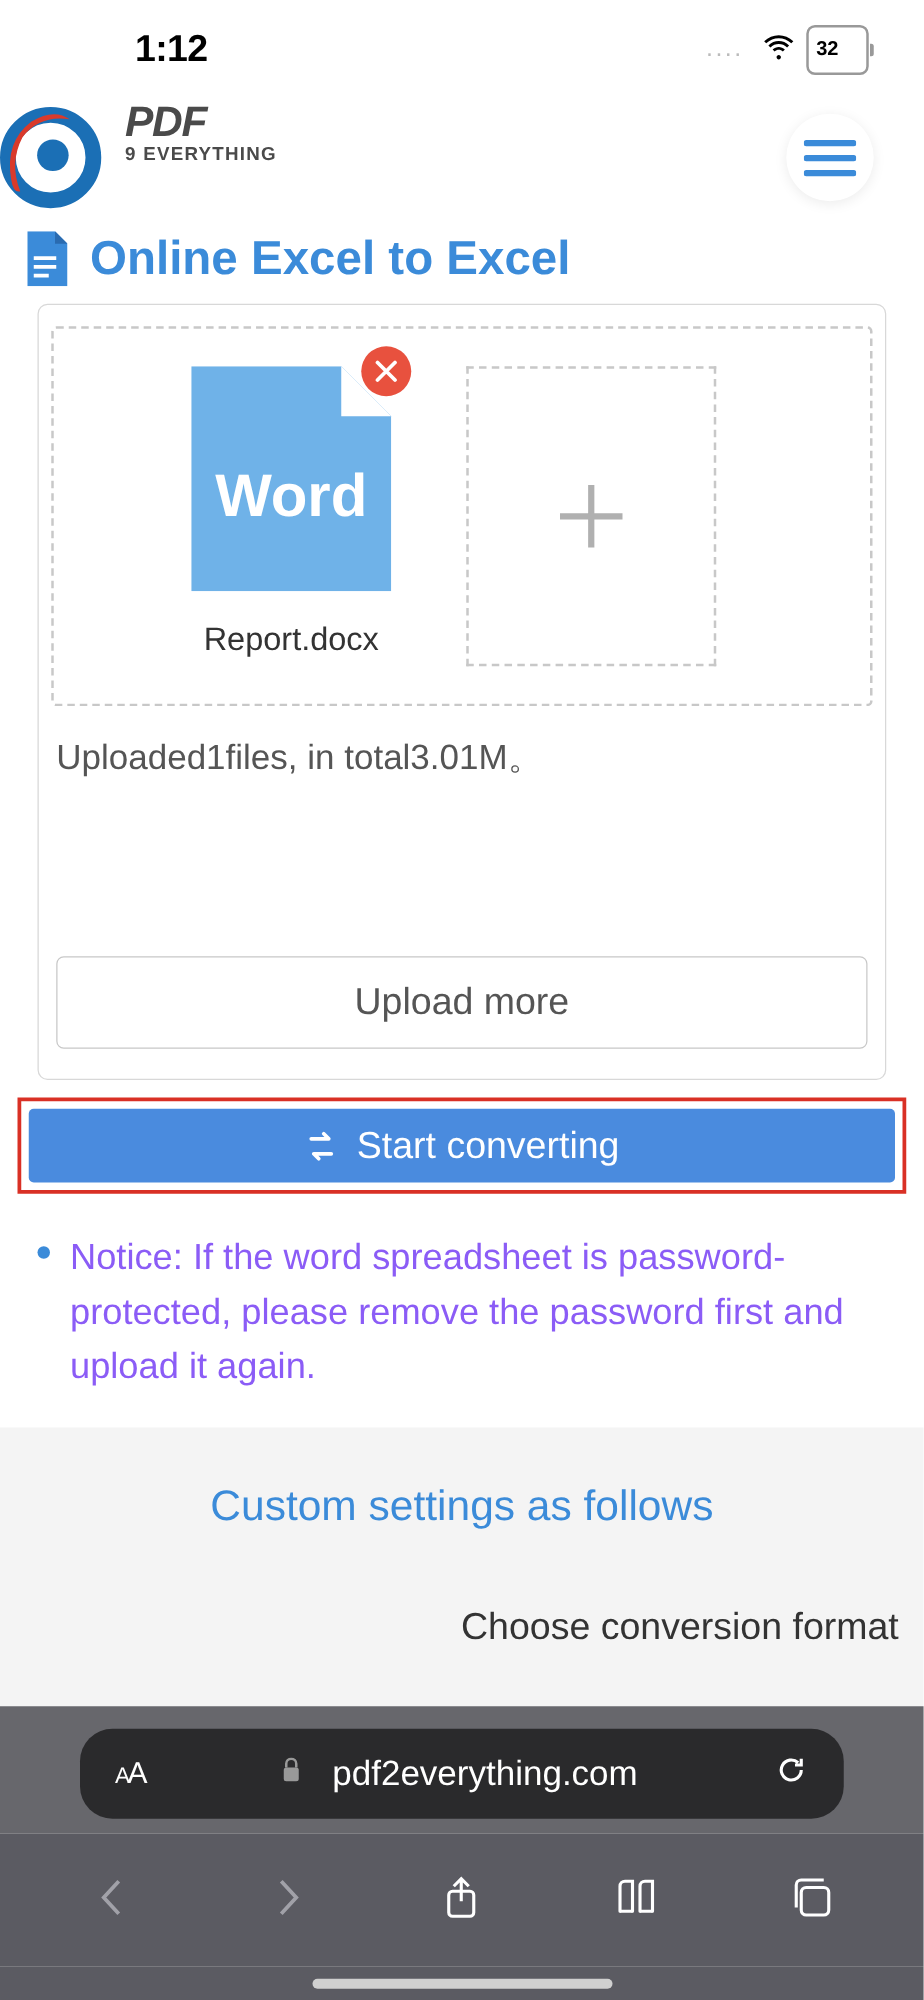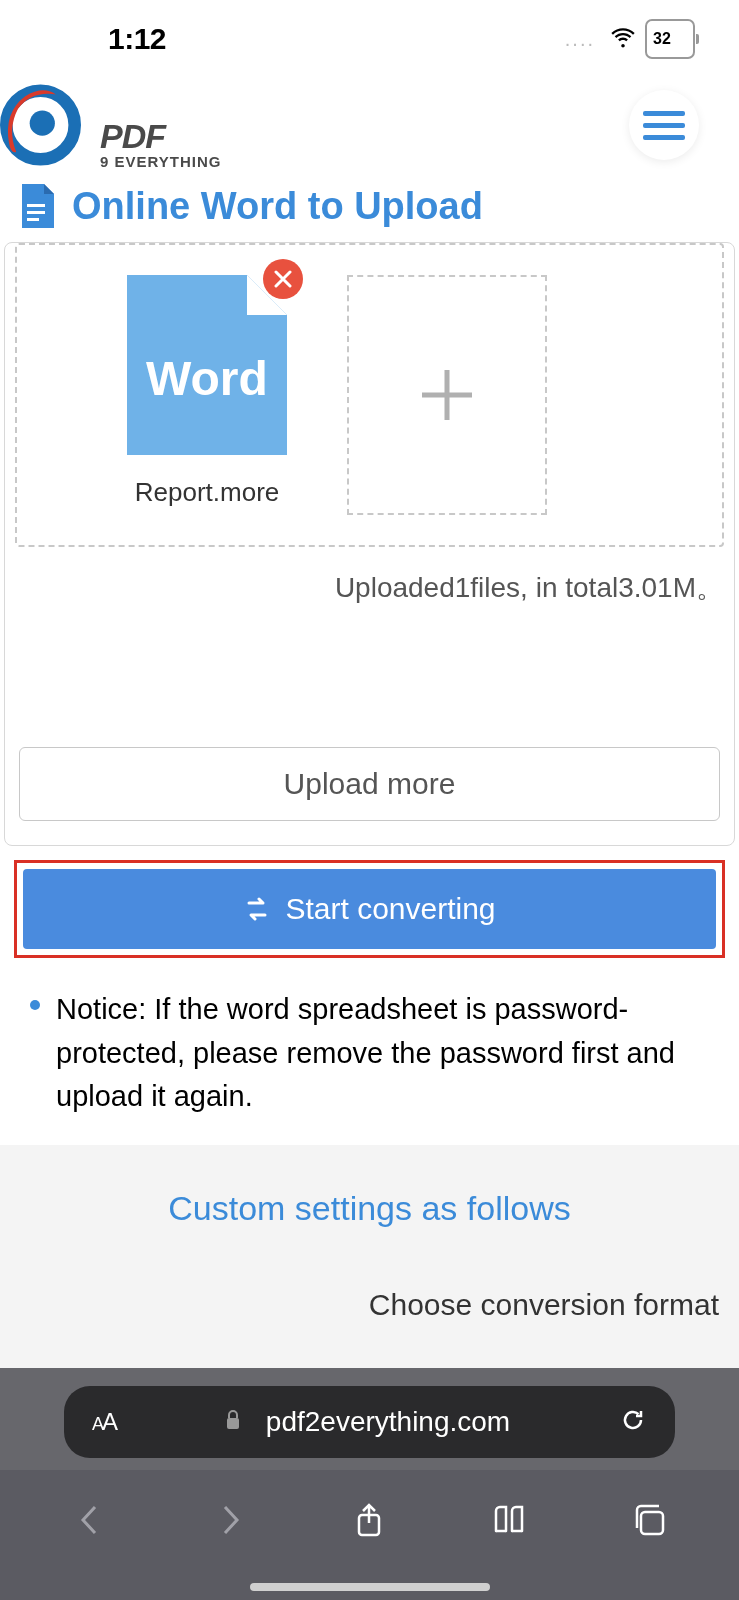--- a/index.html
+++ b/index.html
@@ -12,55 +12,55 @@
     .dots { color: #bbb; font-size: 20px; letter-spacing: 2px; margin-right: 6px;}
     .wifi-icon svg { width: 28px; height: 28px; }
     .battery { display: flex; align-items: center; }
     .battery-body { width: 50px; height: 26px; border: 2px solid #999; border-radius: 7px; position: relative; display: flex; align-items: center; padding: 18px; }
     .battery-fill { background: #ffcc00; height: 100%; width: 34%; border-radius: 4px; display:flex; align-items:center; justify-content:center;}
     .battery-num { font-size: 16px; font-weight: 600; color: #000; position:absolute; left:6px;}
     .battery-tip { width: 3px; height: 10px; background: #999; border-radius: 0 2px 2px 0; margin-left: 1px;}
 
     
     .header { display: flex; justify-content: space-between; align-items: center; padding: 8px 20px 8px 0; }
-    .logo-wrap { display: flex; align-items: flex-end; gap: 10px; }
+    .logo-wrap { display: flex; align-items: flex-start; gap: 10px; }
     .logo-icon { width: 90px; height: 90px; }
     .logo-text { display: flex; flex-direction: column; }
     .logo-main { font-size: 34px; font-weight: 800; font-style: italic; color: #4a4a4a; letter-spacing: -1px; line-height:1;}
     .logo-sub { font-size: 15px; font-weight: 600; color: #4a4a4a; letter-spacing: 1px; }
     .menu-btn { width: 70px; height: 70px; border-radius: 50%; background: #fff; box-shadow: 0 2px 10px rgba(0,0,0,0.08); display: flex; align-items:center; justify-content:center; margin-right:20px;}
     .menu-btn svg { width: 42px; height: 32px; }
 
     
     .page-title-row { display: flex; align-items: center; gap: 18px; padding: 6px 18px 14px 18px; }
     .doc-icon { width: 36px; height: 44px; }
     .page-title { color: #3b8bd9; font-size: 38px; font-weight: 700; }
 
     
-    .dropzone-outer { margin: 0 4px; border: 1px solid #d8d8d8; border-radius: 8px; padding: 0 10px 24px 10px; text-align: right; }
+    .dropzone-outer { margin: 0 30px; border: 1px solid #d8d8d8; border-radius: 8px; padding: 17px 10px 24px 10px; }
     .dropzone { border: 2px dashed #c8c8c8; border-radius: 4px; display: flex; gap: 60px; padding: 30px 30px 30px 110px; align-items:flex-start;}
     .file-card { display:flex; flex-direction:column; align-items:center; position:relative; }
     .file-icon-wrap { position:relative; width: 160px; }
     .word-icon { width: 160px; height: 180px; }
     .remove-btn { position:absolute; top:-16px; right:-16px; width:40px; height:40px; border-radius:50%; background:#e8513e; display:flex; align-items:center; justify-content:center; cursor:pointer;}
     .remove-btn svg { width:18px; height:18px; }
     .file-name { font-size: 26px; color: #333; margin-top: 18px; }
     .add-more { width: 200px; height: 240px; border: 2px dashed #c8c8c8; display:flex; align-items:center; justify-content:center; }
     .add-more svg { width: 60px; height: 60px; }
     .upload-status { font-size: 28px; color: #555; margin-top: 22px; padding-left: 4px;}
 
     .upload-more-btn { margin: 140px 4px 0 4px; border: 1px solid #c8c8c8; border-radius: 6px; height: 74px; display:flex; align-items:center; justify-content:center; font-size: 30px; color: #555; background:#fff;}
     
     .highlight-box { margin: 14px 14px 0 14px; border: 3px solid #d93025; padding: 6px; }
-    .convert-btn { background: #4a8bde; border-radius: 4px; height: 80px; display:flex; align-items:center; justify-content:center; gap:14px; color:#fff; font-size:30px;}
+    .convert-btn { background: #4a8bde; border-radius: 4px; height: 59px; display:flex; align-items:center; justify-content:center; gap:14px; color:#fff; font-size:30px;}
     .convert-btn svg { width:28px; height:28px; }
 
     .notice-row { display:flex; padding: 30px 30px 26px 30px; gap: 16px; align-items:flex-start;}
     .bullet { width:10px; height:10px; border-radius:50%; background:#3b8bd9; margin-top:12px; flex-shrink:0;}
-    .notice-text { color:#000000; font-size:29px; line-height:1.5;}
+    .notice-text { color:#8b5cf6; font-size:29px; line-height:1.5;}
 
     .divider-section { background:#f4f4f4; padding: 44px 20px 46px 20px; flex:1;}
     .custom-heading { color:#3b8bd9; font-size:34px; text-align:center; }
     .format-label { font-size:30px; color:#333; margin-top: 60px; padding-left: 20px; text-align: right;}
 
     
     .browser-overlay { background: rgba(90,90,96,0.92); padding: 18px 0 12px 0; }
     .addr-bar { margin: 0 64px; background:#2a2a2c; border-radius: 26px; height: 72px; display:flex; align-items:center; justify-content:space-between; padding: 0 28px;}
     .aa { color:#fff; font-size:24px; letter-spacing:-2px;}
     .aa .small{ font-size:18px;}
@@ -119,39 +119,39 @@
 </div>
 
 <div class="page-title-row">
   <svg class="doc-icon" viewBox="0 0 36 44">
     <path d="M4 0 h22 l10 10 v34 h-32 z" fill="#3b8bd9"></path>
     <path d="M26 0 v10 h10 z" fill="#2a6bb0"></path>
     <rect x="9" y="20" width="18" height="3" fill="#fff"></rect>
     <rect x="9" y="27" width="18" height="3" fill="#fff"></rect>
     <rect x="9" y="34" width="12" height="3" fill="#fff"></rect>
   </svg>
-  <h1 class="page-title">Online Word to Upload</h1>
+  <h1 class="page-title">Online Excel to Excel</h1>
 </div>
 
 <div class="dropzone-outer">
   <div class="dropzone">
     <div class="file-card">
       <div class="file-icon-wrap">
         <svg class="word-icon" viewBox="0 0 160 180">
           <path d="M0 0 h120 l40 40 v140 h-160 z" fill="#6fb2e8"></path>
           <path d="M120 0 l40 40 h-40 z" fill="#fff"></path>
           <text x="80" y="120" text-anchor="middle" font-size="48" font-weight="700" fill="#fff" font-family="Arial">Word</text>
         </svg>
         <div class="remove-btn">
           <svg viewBox="0 0 18 18">
               <path d="M2 2 L16 16 M16 2 L2 16" stroke="#fff" stroke-width="3" stroke-linecap="round"></path>
             </svg>
         </div>
       </div>
-      <div class="file-name">Report.more</div>
+      <div class="file-name">Report.docx</div>
     </div>
     <div class="add-more">
       <svg viewBox="0 0 60 60">
           <path d="M30 5 v50 M5 30 h50" stroke="#b0b0b0" stroke-width="5"></path>
         </svg>
     </div>
   </div>
   <div class="upload-status">Uploaded1files, in total3.01M。</div>
   <div class="upload-more-btn">
     <span>Upload more</span>

